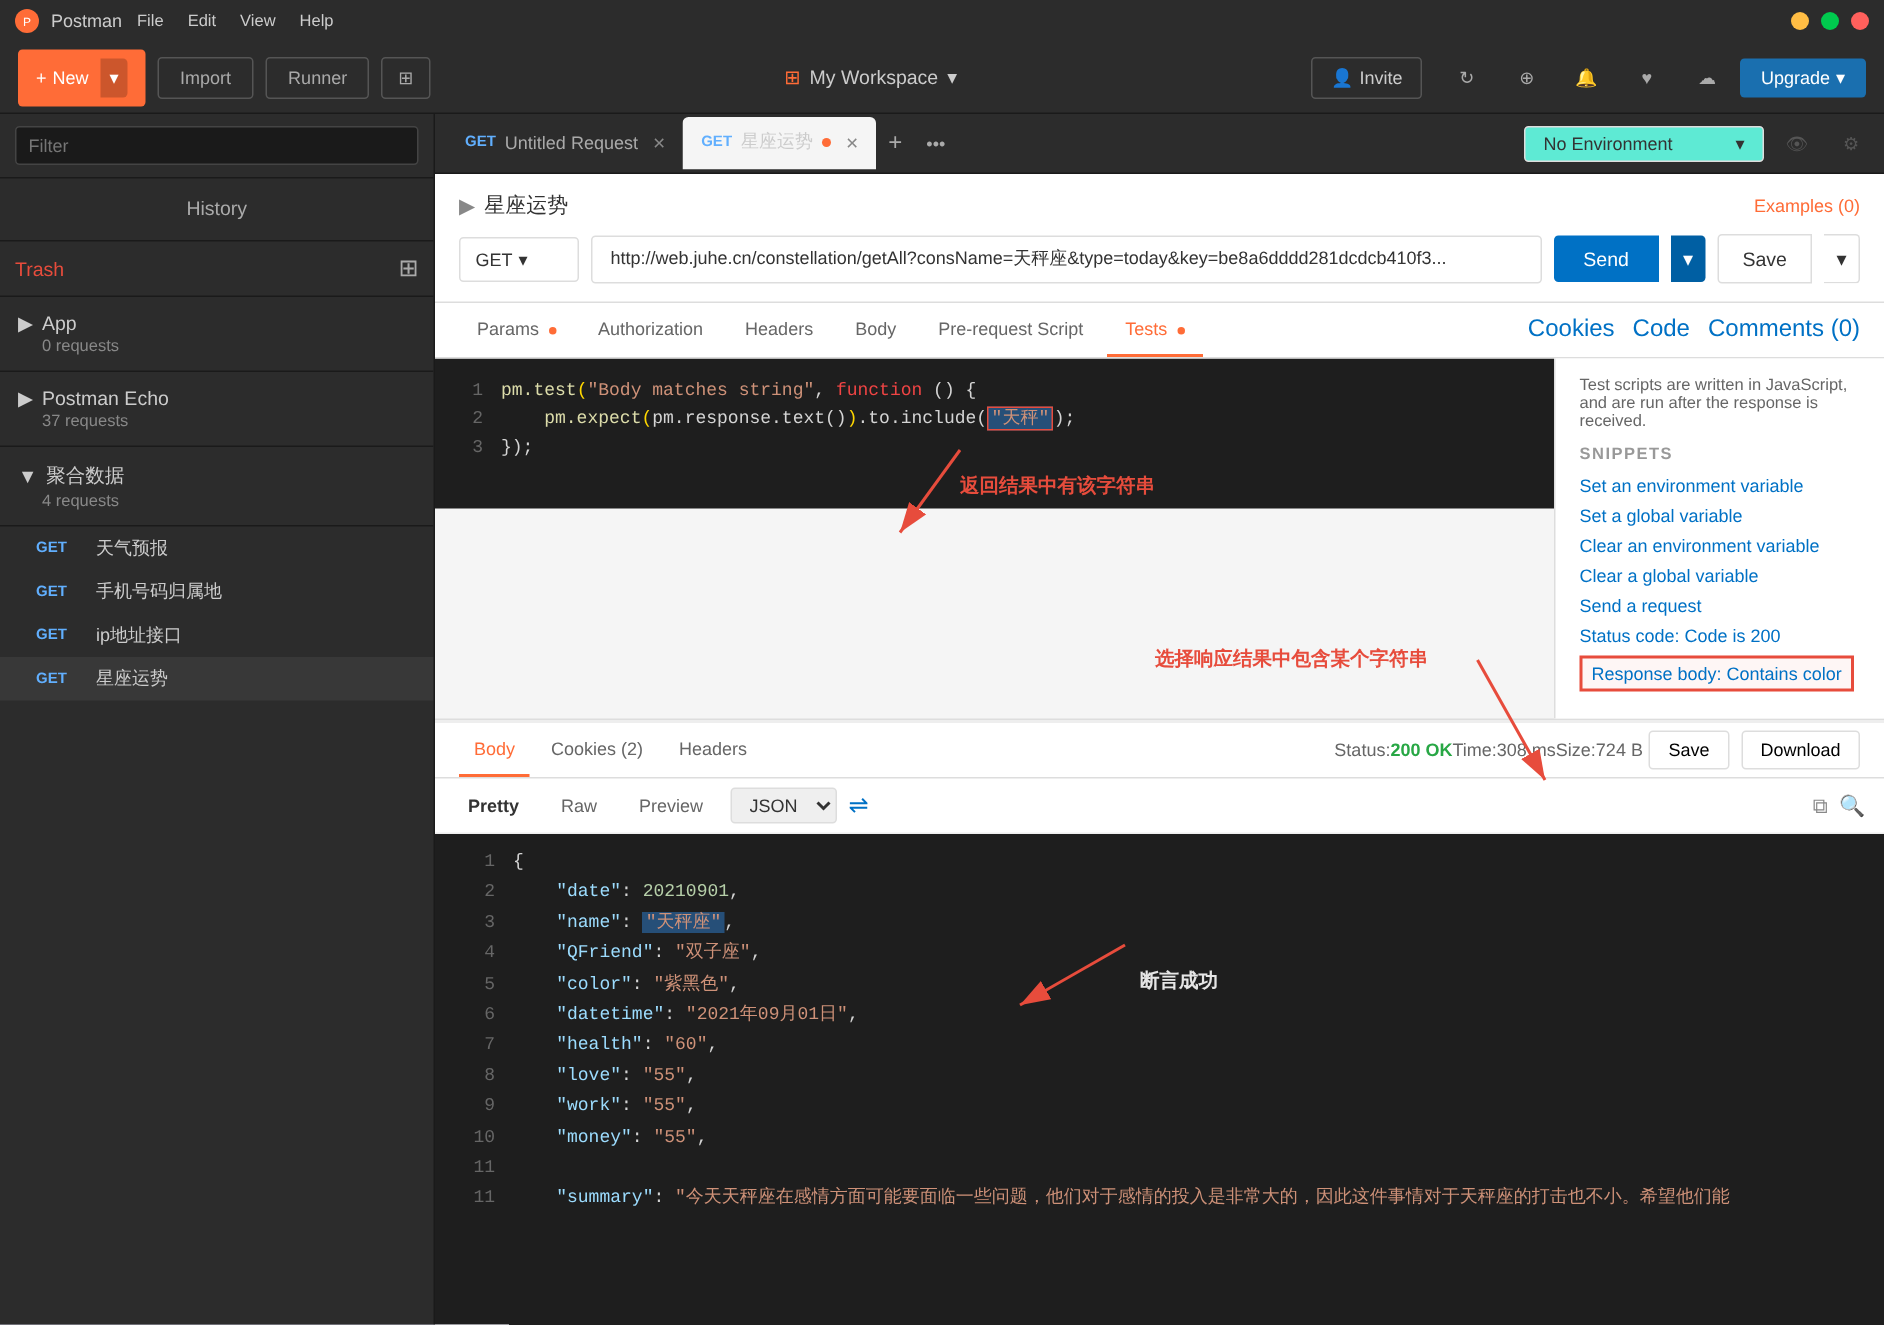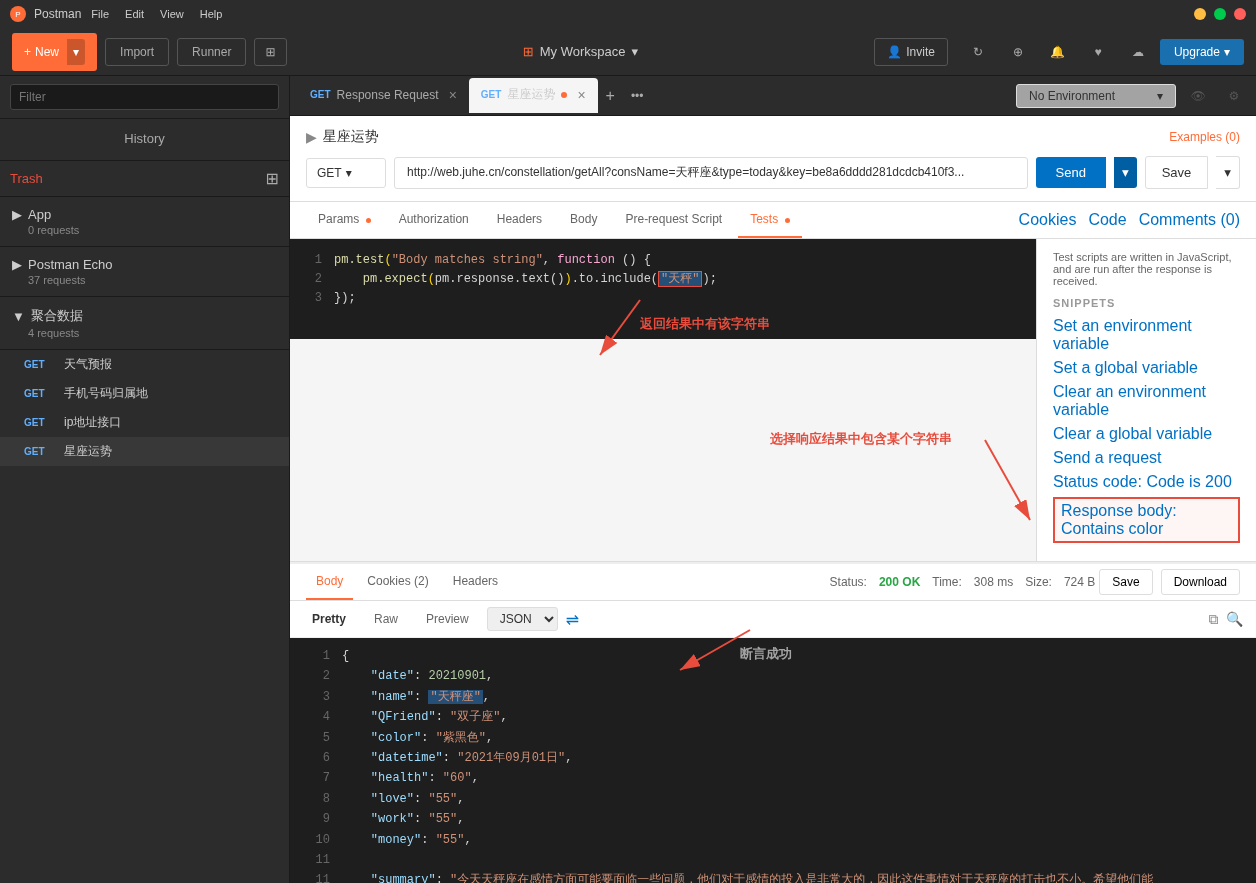--- a/index.html
+++ b/index.html
@@ -84,34 +84,34 @@
     .req-tab.active { color: #ff6c37; border-bottom: 2px solid #ff6c37; }
     .req-tab .dot-indicator { width: 5px; height: 5px; background: #ff6c37; border-radius: 50%; display: inline-block; margin-left: 3px; }
     .req-tab-spacer { flex: 1; }
     .req-tab-right { display: flex; gap: 12px; }
     .req-tab-link { color: #0071c5; font-size: 16px; cursor: pointer; }
     .code-editor { background: #1e1e1e; padding: 12px; font-family: 'Courier New', monospace; font-size: 12px; color: #d4d4d4; min-height: 100px; position: relative; }
     .code-line { display: flex; gap: 12px; line-height: 1.6; }
     .line-num { color: #666; min-width: 20px; text-align: right; }
     .code-content { flex: 1; }
     .code-string { color: #ce9178; }
-    .code-keyword { color: #f9a8d4; font-family: Liberation Mono, monospace; }
+    .code-keyword { color: #ef4444; font-family: Liberation Mono, monospace; }
     .code-func { color: #dcdcaa; }
     .code-paren { color: #ffd700; }
 
     .snippets-panel { background: white; padding: 12px 16px; border-left: 1px solid #ddd; width: 220px; flex-shrink: 0; }
     .snippets-title { font-size: 11px; color: #999; font-weight: bold; margin-bottom: 8px; letter-spacing: 1px; }
-    .snippet-link { color: #0071c5; font-size: 16px; display: block; margin-bottom: 6px; cursor: pointer; }
+    .snippet-link { color: #0071c5; font-size: 12px; display: block; margin-bottom: 6px; cursor: pointer; }
 
     
     .response-area { background: white; flex: 1; display: flex; flex-direction: column; border-top: 2px solid #eee; }
     .response-tabs { display: flex; align-items: center; padding: 0 16px; border-bottom: 1px solid #ddd; gap: 4px; }
     .response-tab { padding: 10px 10px; font-size: 12px; color: #666; cursor: pointer; border-bottom: 2px solid transparent; }
     .response-tab.active { color: #ff6c37; border-bottom: 2px solid #ff6c37; }
-    .response-meta { margin-left: auto; display: flex; align-items: center; gap: 12px; font-size: 12px; color: #666; }
+    .response-meta { margin-left: auto; display: flex; align-items: center; gap: 0; font-size: 12px; color: #666; }
     .status-ok { color: #28a745; font-weight: bold; }
     .response-actions { display: flex; gap: 8px; }
     .resp-btn { background: white; border: 1px solid #ddd; border-radius: 3px; padding: 5px 12px; font-size: 12px; cursor: pointer; }
     .response-format-bar { display: flex; align-items: center; padding: 6px 12px; border-bottom: 1px solid #eee; gap: 8px; }
     .fmt-btn { padding: 4px 10px; font-size: 12px; color: #666; cursor: pointer; border-radius: 3px; }
     .fmt-btn.active { color: #333; font-weight: bold; }
     .json-select { border: 1px solid #ddd; border-radius: 3px; padding: 3px 8px; font-size: 12px; color: #333; cursor: pointer; }
     .fmt-icons { margin-left: auto; display: flex; gap: 8px; }
     .fmt-icon { color: #888; cursor: pointer; font-size: 14px; }
     .json-body { background: #1e1e1e; flex: 1; padding: 8px 12px; font-family: 'Courier New', monospace; font-size: 12px; color: #d4d4d4; overflow-y: auto; }
@@ -233,33 +233,33 @@
         <span class="request-name">星座运势</span>
       </div>
     </div>
   </div>
 
   <div class="content">
 
     <div class="tabs-bar">
       <div class="tab-item">
         <span class="method-label tab-method-get">GET</span>
-        <span>Response Request</span>
+        <span>Untitled Request</span>
         <span class="tab-close">×</span>
       </div>
       <div class="tab-item active">
         <span class="method-label tab-method-get">GET</span>
         <span>星座运势</span>
         <span class="tab-dot"></span>
         <span class="tab-close">×</span>
       </div>
       <span class="tab-new">+</span>
       <span class="tab-more">•••</span>
       <div style="margin-left:auto; display:flex; align-items:center; gap:8px;">
-        <div style="background:#a3a3a3; border:1px solid #ddd; border-radius:3px; padding:4px 12px; min-width:160px; display:flex; align-items:center; justify-content:space-between; font-size:12px; color:#333;">
+        <div style="background:#5eead4; border:1px solid #ddd; border-radius:3px; padding:4px 12px; min-width:160px; display:flex; align-items:center; justify-content:space-between; font-size:12px; color:#333;">
           <span>No Environment</span>
           <span>▾</span>
         </div>
         <div class="toolbar-icon" style="color:#555;">👁</div>
         <div class="toolbar-icon" style="color:#555;">⚙</div>
       </div>
     </div>
 
     <div class="request-area">
       <div class="request-title-row">
@@ -441,21 +441,21 @@
 
   <svg style="position:absolute; top:430px; left:980px; width:60px; height:100px; pointer-events:none;">
     <defs>
       <marker id="arrowhead2" markerWidth="10" markerHeight="7" refX="10" refY="3.5" orient="auto">
         <polygon points="0 0, 10 3.5, 0 7" fill="#e74c3c"></polygon>
       </marker>
     </defs>
     <line x1="5" y1="10" x2="50" y2="90" stroke="#e74c3c" stroke-width="2" marker-end="url(#arrowhead2)"></line>
   </svg>
 
-  <div style="position:absolute; top:645px; left:740px; color:#a3a3a3; font-size:13px; font-weight:bold;">断言成功</div>
+  <div style="position:absolute; top:645px; left:760px; color:#e5e5e5; font-size:13px; font-weight:bold;">断言成功</div>
 
   <svg style="position:absolute; top:620px; left:630px; width:160px; height:80px; pointer-events:none;">
     <defs>
       <marker id="arrowhead3" markerWidth="10" markerHeight="7" refX="10" refY="3.5" orient="auto">
         <polygon points="0 0, 10 3.5, 0 7" fill="#e74c3c"></polygon>
       </marker>
     </defs>
     <line x1="120" y1="10" x2="50" y2="50" stroke="#e74c3c" stroke-width="2" marker-end="url(#arrowhead3)"></line>
   </svg>
 </div>

